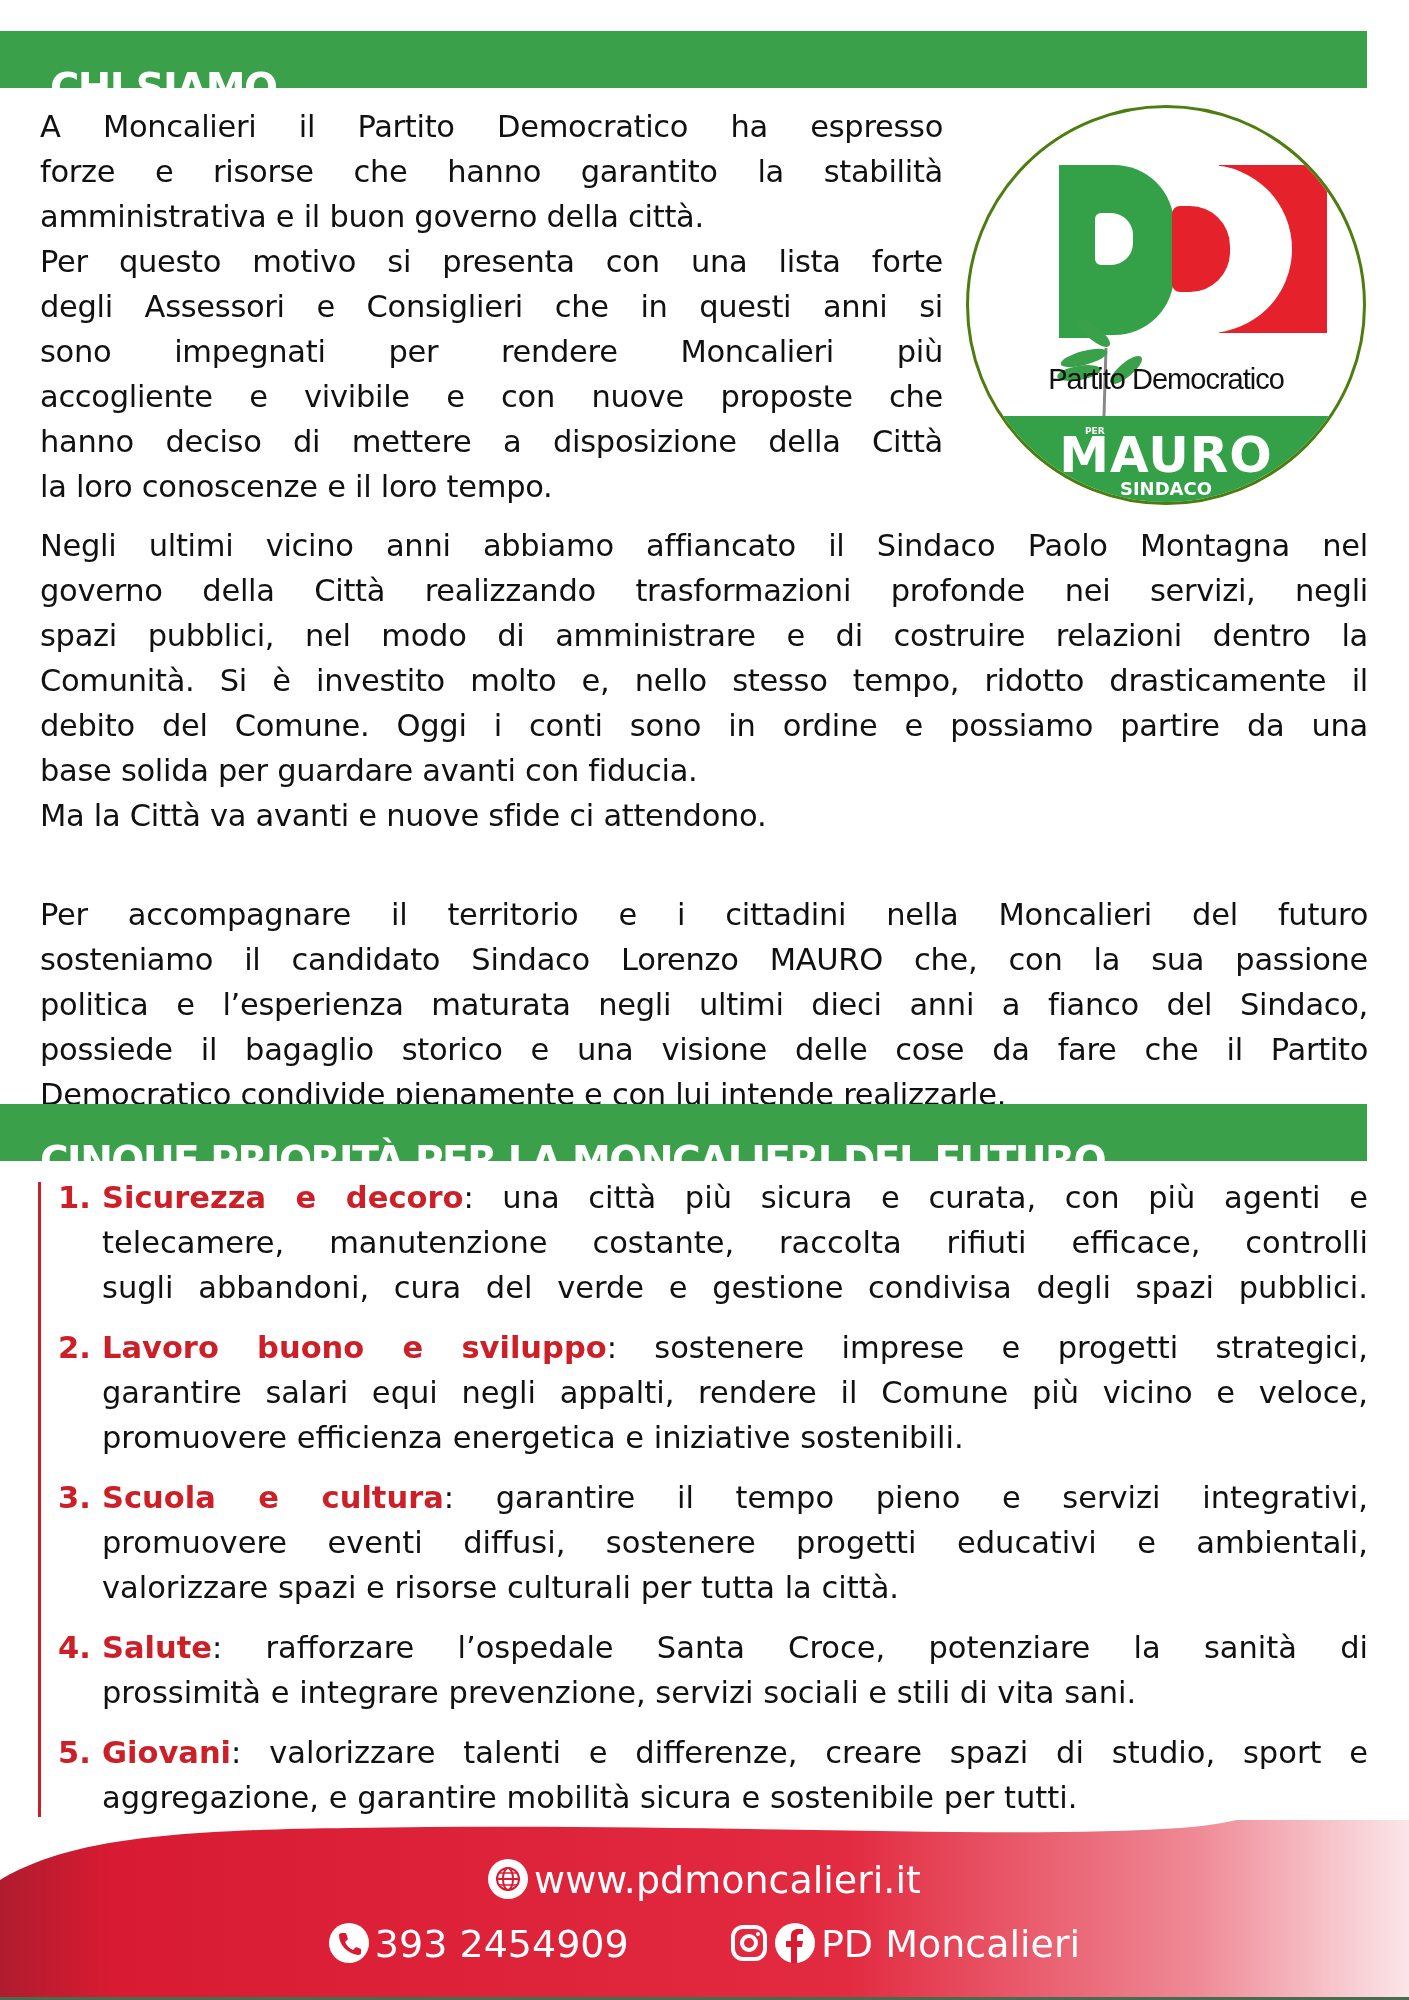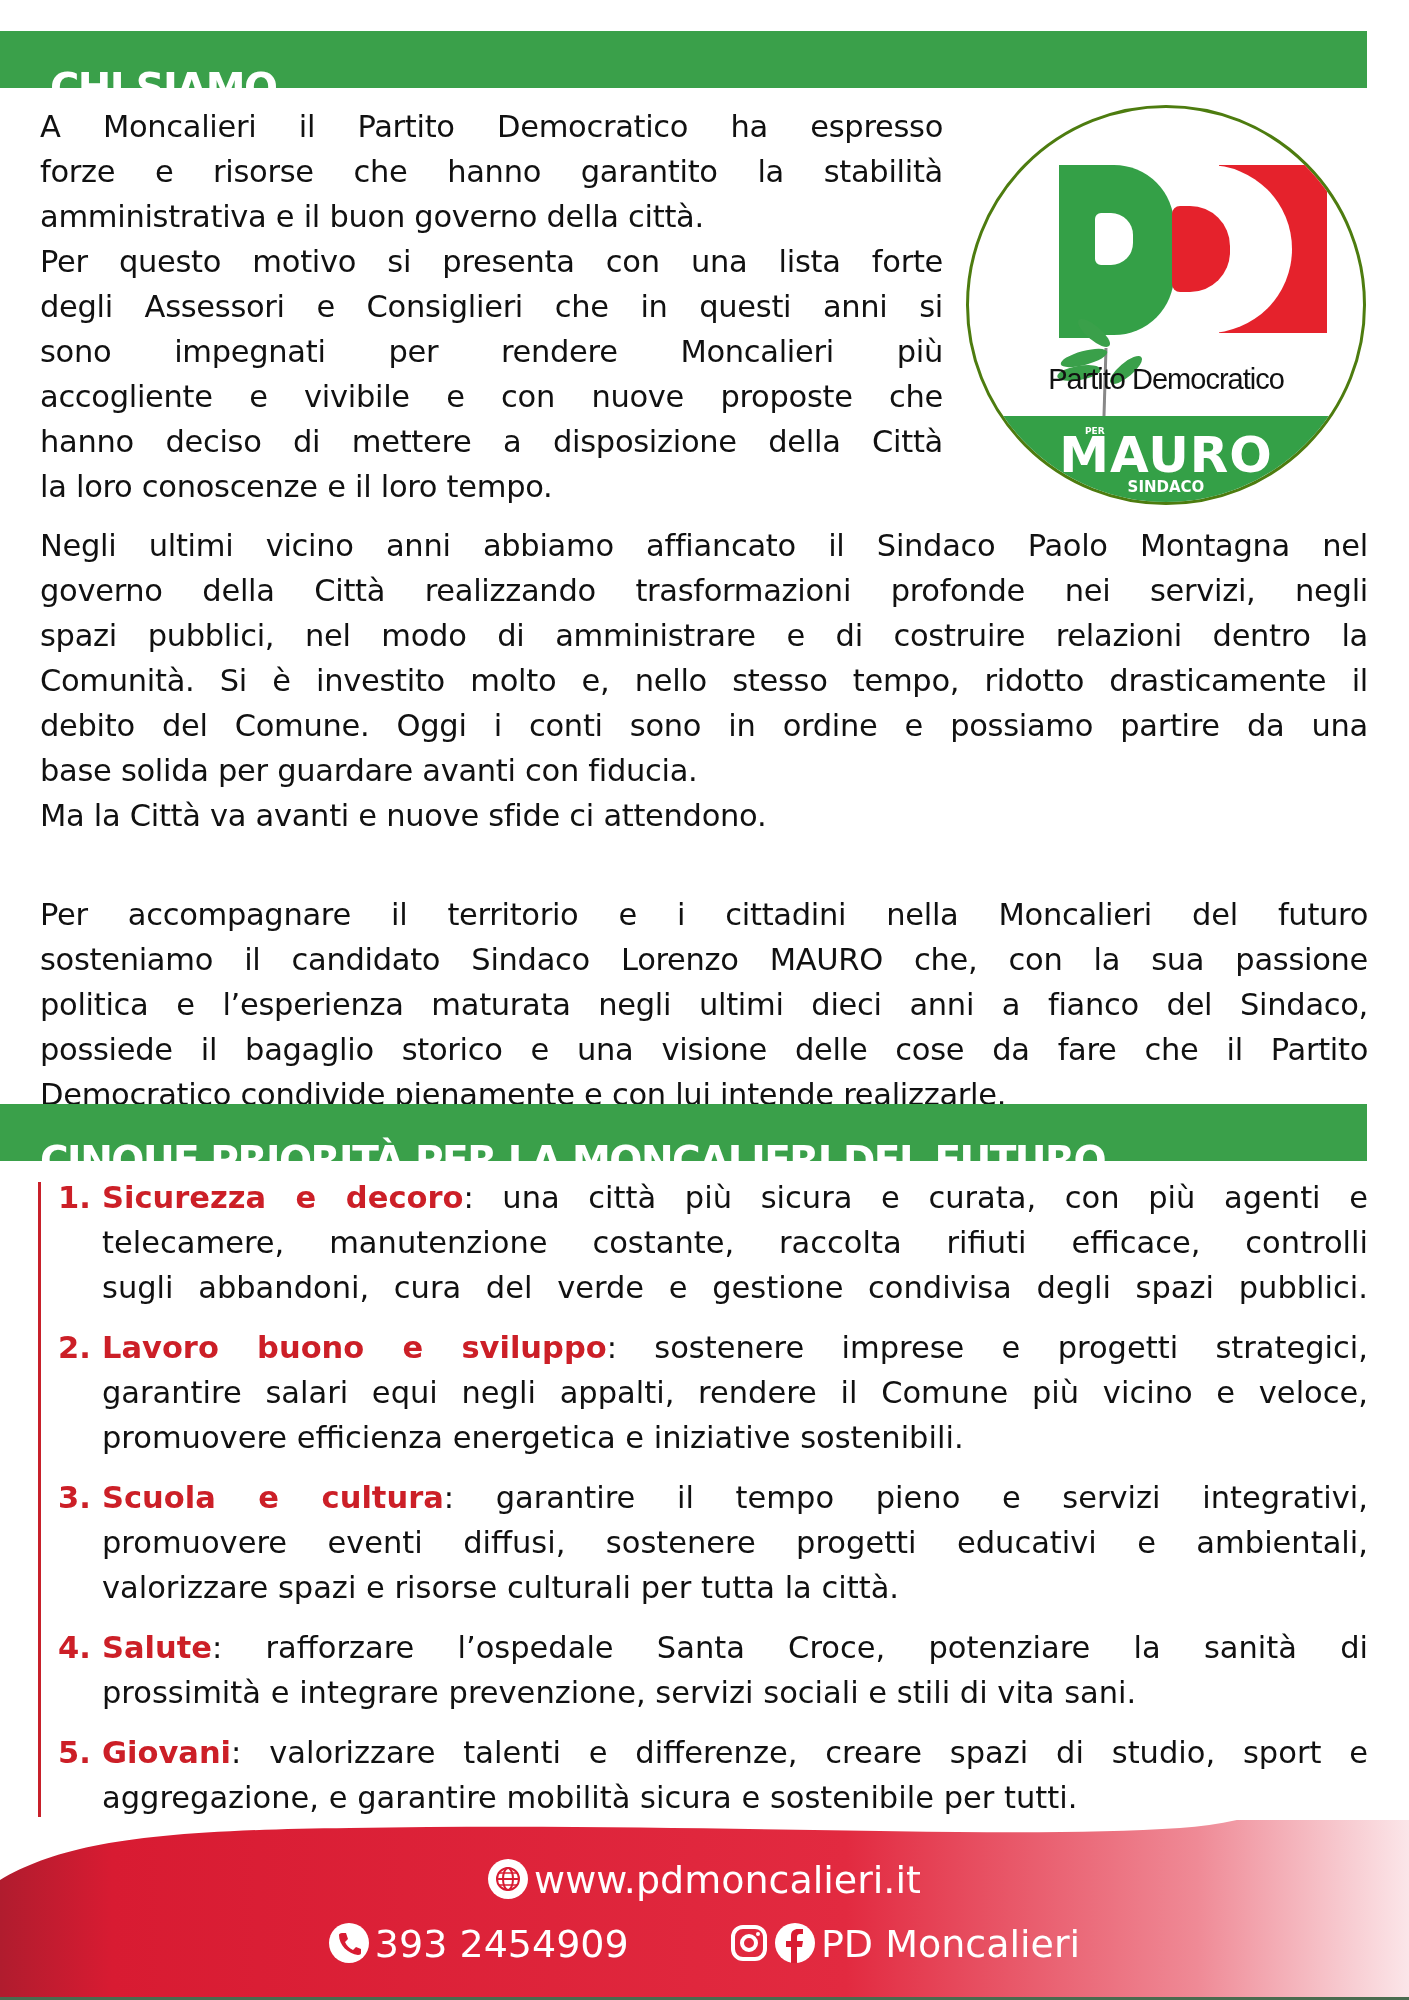--- a/index.html
+++ b/index.html
@@ -40,21 +40,21 @@
   .logo-d-rect { position:absolute; left:250px; top:57px; width:108px; height:168px; background:#e5222c; }
   .logo-d-white { position:absolute; left:205px; top:57px; width:118px; height:168px; background:#fff; border-radius:0 90px 90px 0; }
   .logo-d-inner { position:absolute; left:203px; top:98px; width:58px; height:86px; background:#e5222c; border-radius:8px 40px 40px 8px; }
   .logo-name {
     position:absolute; left:0; right:0; top:255px; text-align:center;
     font-family:"Liberation Sans Narrow","Liberation Sans", sans-serif; font-size:29px; color:#111;
     letter-spacing:-1px;
   }
   .logo-per { position:absolute; left:116px; top:318px; font-size:9px; color:#fff; font-weight:bold; }
   .logo-mauro { position:absolute; left:0; right:0; top:318px; text-align:center; color:#fff; font-weight:bold; font-size:50px; letter-spacing:1px; }
-  .logo-sindaco { position:absolute; left:0; right:0; top:370px; text-align:center; color:#fff; font-weight:bold; font-size:15px; }
+  .logo-sindaco { position:absolute; left:0; right:0; top:370px; text-align:center; color:#fff; font-weight:bold; font-size:18px; }
   
   .redline { position:absolute; left:38px; top:1182px; width:3px; height:635px; background:#c8202a; }
   .item { position:absolute; left:58px; width:1310px; font-size:30.5px; line-height:45px; }
   .num { position:absolute; left:0; top:0; color:#cc1f27; font-weight:bold; }
   .item-body { margin-left:44px; }
   .kw { color:#cc1f27; font-weight:bold; }
   
   .footer { position:absolute; left:0; top:1820px; width:1409px; height:180px; }
   .footer svg { position:absolute; left:0; top:0; }
   .footer-row { position:absolute; left:0; width:1409px; text-align:center; color:#fff; font-size:38px; white-space:nowrap; }

